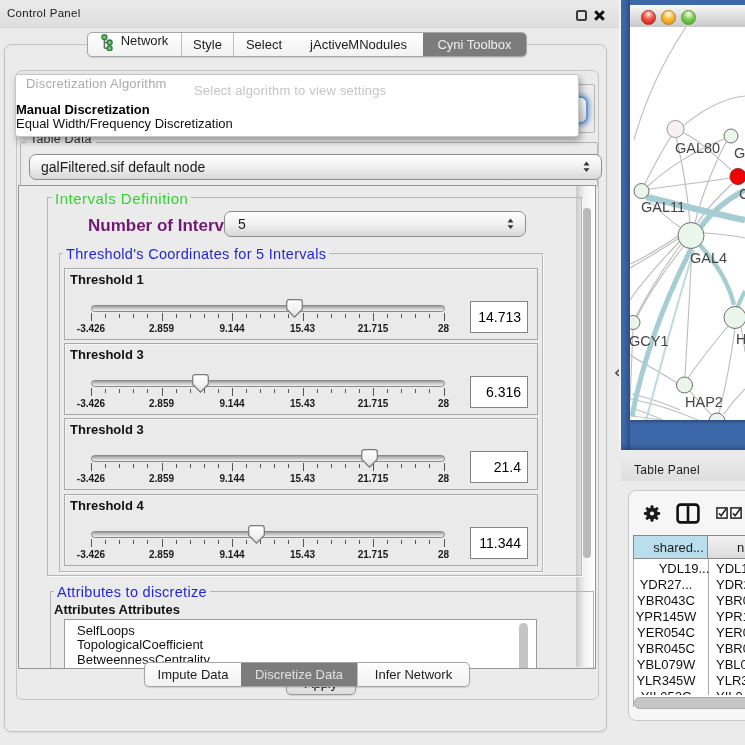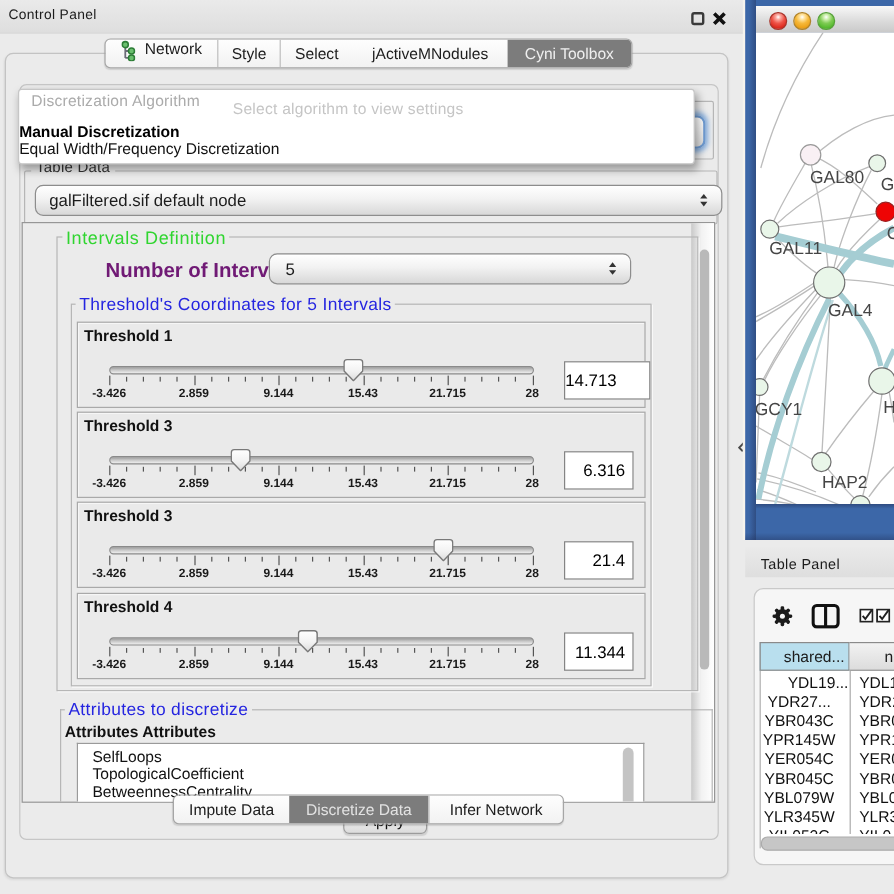--- a/index.html
+++ b/index.html
@@ -107,21 +107,21 @@
     <div class="abs" style="left:401.2px;top:314px;width:1px;height:4px;background:#555"></div>
     <div class="abs" style="left:415.3px;top:314px;width:1px;height:4px;background:#555"></div>
     <div class="abs" style="left:429.4px;top:314px;width:1px;height:4px;background:#555"></div>
     <div class="abs" style="left:443.5px;top:313px;width:1px;height:8px;background:#555"></div>
 <div class="abs" style="left:61.0px;top:323px;width:60px;text-align:center;font-size:10px;font-weight:bold;color:#1a1a1a">-3.426</div>
 <div class="abs" style="left:131.5px;top:323px;width:60px;text-align:center;font-size:10px;font-weight:bold;color:#1a1a1a">2.859</div>
 <div class="abs" style="left:202.0px;top:323px;width:60px;text-align:center;font-size:10px;font-weight:bold;color:#1a1a1a">9.144</div>
 <div class="abs" style="left:272.5px;top:323px;width:60px;text-align:center;font-size:10px;font-weight:bold;color:#1a1a1a">15.43</div>
 <div class="abs" style="left:343.0px;top:323px;width:60px;text-align:center;font-size:10px;font-weight:bold;color:#1a1a1a">21.715</div>
 <div class="abs" style="left:413.5px;top:323px;width:60px;text-align:center;font-size:10px;font-weight:bold;color:#1a1a1a">28</div>
-<div class="abs" style="left:470px;top:301px;width:50px;height:30px;background:#fff;border:1px solid #848484;font-size:14px;color:#000;text-align:left;line-height:30px;padding-right:20px;box-sizing:content-box">14.713</div>
+<div class="abs" style="left:470px;top:301px;width:50px;height:30px;background:#fff;border:1px solid #848484;font-size:14px;color:#000;text-align:right;line-height:30px;padding-right:6px;box-sizing:content-box">14.713</div>
 <div class="abs" style="left:64px;top:343px;width:472px;height:70px;background:#eaeaea;border:1px solid #a9a9a9;box-shadow:inset 1px 1px 0 #f6f6f6"></div>
 <div class="abs" style="left:70px;top:347px;font-size:13px;font-weight:bold;color:#111">Threshold 3</div>
 <div class="abs" style="left:91px;top:380px;width:352px;height:5px;border:1px solid #8a8a8a;border-radius:4px;background:linear-gradient(#9a9a9a,#c6c6c6 45%,#efefef)"></div>
 <div class="abs" style="left:0;top:380px">
       <svg width="17" height="19" viewBox="0 0 17 19" style="position:absolute;top:-6px;left:191.8px;z-index:5">
         <defs>
           <linearGradient id="tg1" x1="0" y1="0" x2="0" y2="1">
             <stop offset="0" stop-color="#ffffff"></stop>
             <stop offset="0.55" stop-color="#f2f2f2"></stop>
             <stop offset="1" stop-color="#dcdcdc"></stop>
@@ -386,21 +386,21 @@
     </svg>
 <svg class="abs" style="left:730px;top:507px" width="12" height="12" viewBox="0 0 12 12">
  <rect x="0.9" y="0.9" width="10.2" height="10.2" fill="#fff" stroke="#222" stroke-width="1.5"></rect>
  <path d="M2.9 6.3 L5.1 8.8 L10.6 1.2" fill="none" stroke="#222" stroke-width="1.6"></path>
     </svg>
 <div class="abs" style="left:633px;top:535px;width:112px;height:172px;background:#ffffff;border-left:1px solid #b0b0b0"></div>
 <div class="abs" style="left:633px;top:535px;width:75px;height:24px;background:#b9dfee;border:1px solid #8a8a8a;font-size:13px;color:#1c1c1c;text-align:center;line-height:23px;box-sizing:border-box;padding-left:16px">shared...</div>
 <div class="abs" style="left:708px;top:535px;width:37px;height:24px;background:linear-gradient(#f2f2f2,#dcdcdc);border-top:1px solid #8a8a8a;border-bottom:1px solid #8a8a8a;font-size:13px;color:#1c1c1c;box-sizing:border-box;padding-left:29px;line-height:23px">n</div>
 <div class="abs" style="left:708px;top:559px;width:1px;height:136px;background:#ababab"></div>
 <div class="abs" style="left:633px;top:560px;width:112px;height:135px;overflow:hidden;font-size:13px;color:#111">
-      <div style="position:absolute;left:8px;top:1px;width:66px;text-align:right">YDL19...</div>
+      <div style="position:absolute;left:18px;top:1px;width:66px;text-align:center">YDL19...</div>
       <div style="position:absolute;left:83px;top:1px;white-space:nowrap">YDL1</div>
       <div style="position:absolute;left:0;top:17px;width:66px;text-align:center">YDR27...</div>
       <div style="position:absolute;left:83px;top:17px;white-space:nowrap">YDR2</div>
       <div style="position:absolute;left:0;top:33px;width:66px;text-align:center">YBR043C</div>
       <div style="position:absolute;left:83px;top:33px;white-space:nowrap">YBR0</div>
       <div style="position:absolute;left:0;top:49px;width:66px;text-align:center">YPR145W</div>
       <div style="position:absolute;left:83px;top:49px;white-space:nowrap">YPR1</div>
       <div style="position:absolute;left:0;top:65px;width:66px;text-align:center">YER054C</div>
       <div style="position:absolute;left:83px;top:65px;white-space:nowrap">YER0</div>
       <div style="position:absolute;left:0;top:81px;width:66px;text-align:center">YBR045C</div>

